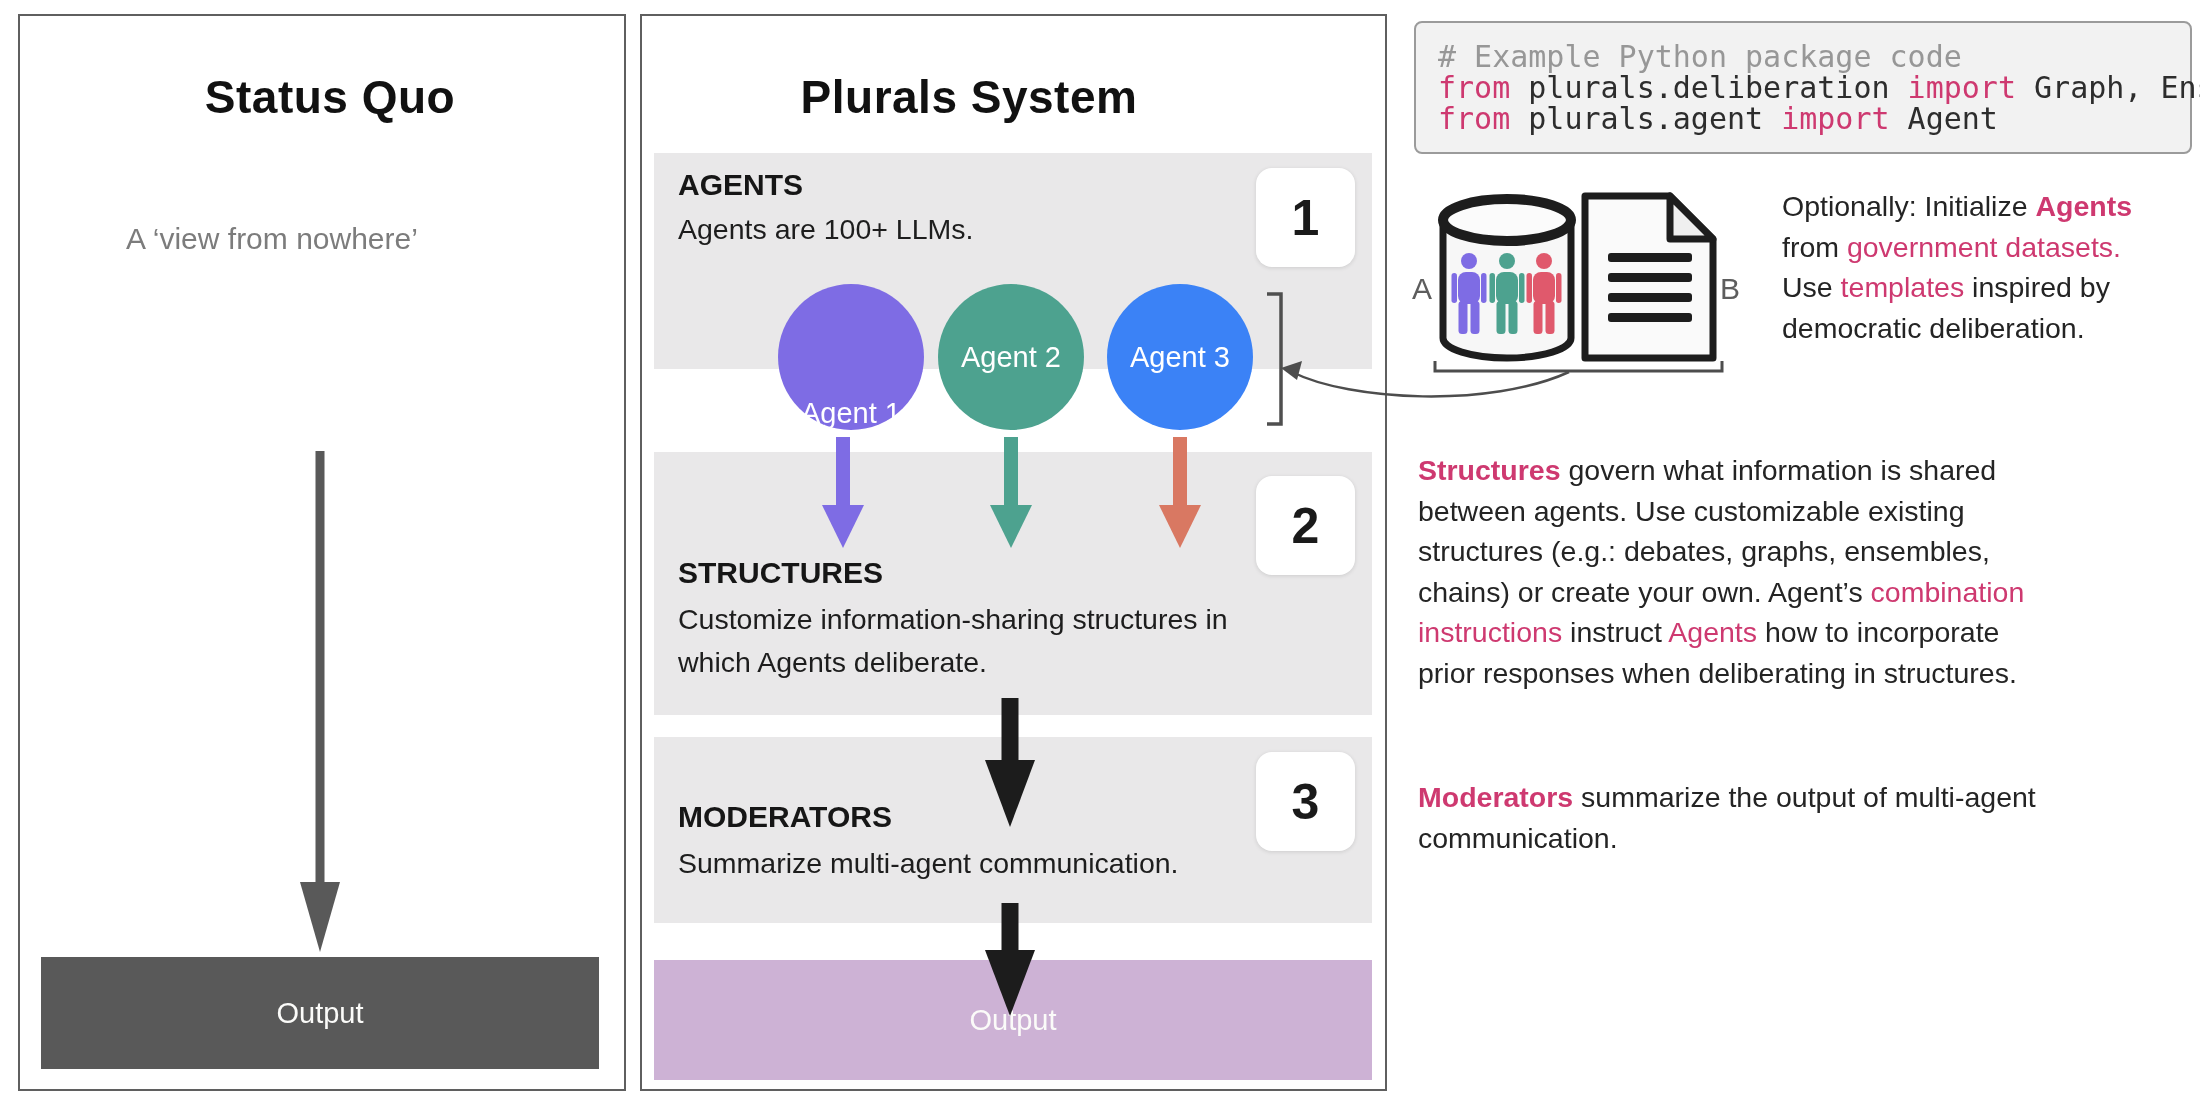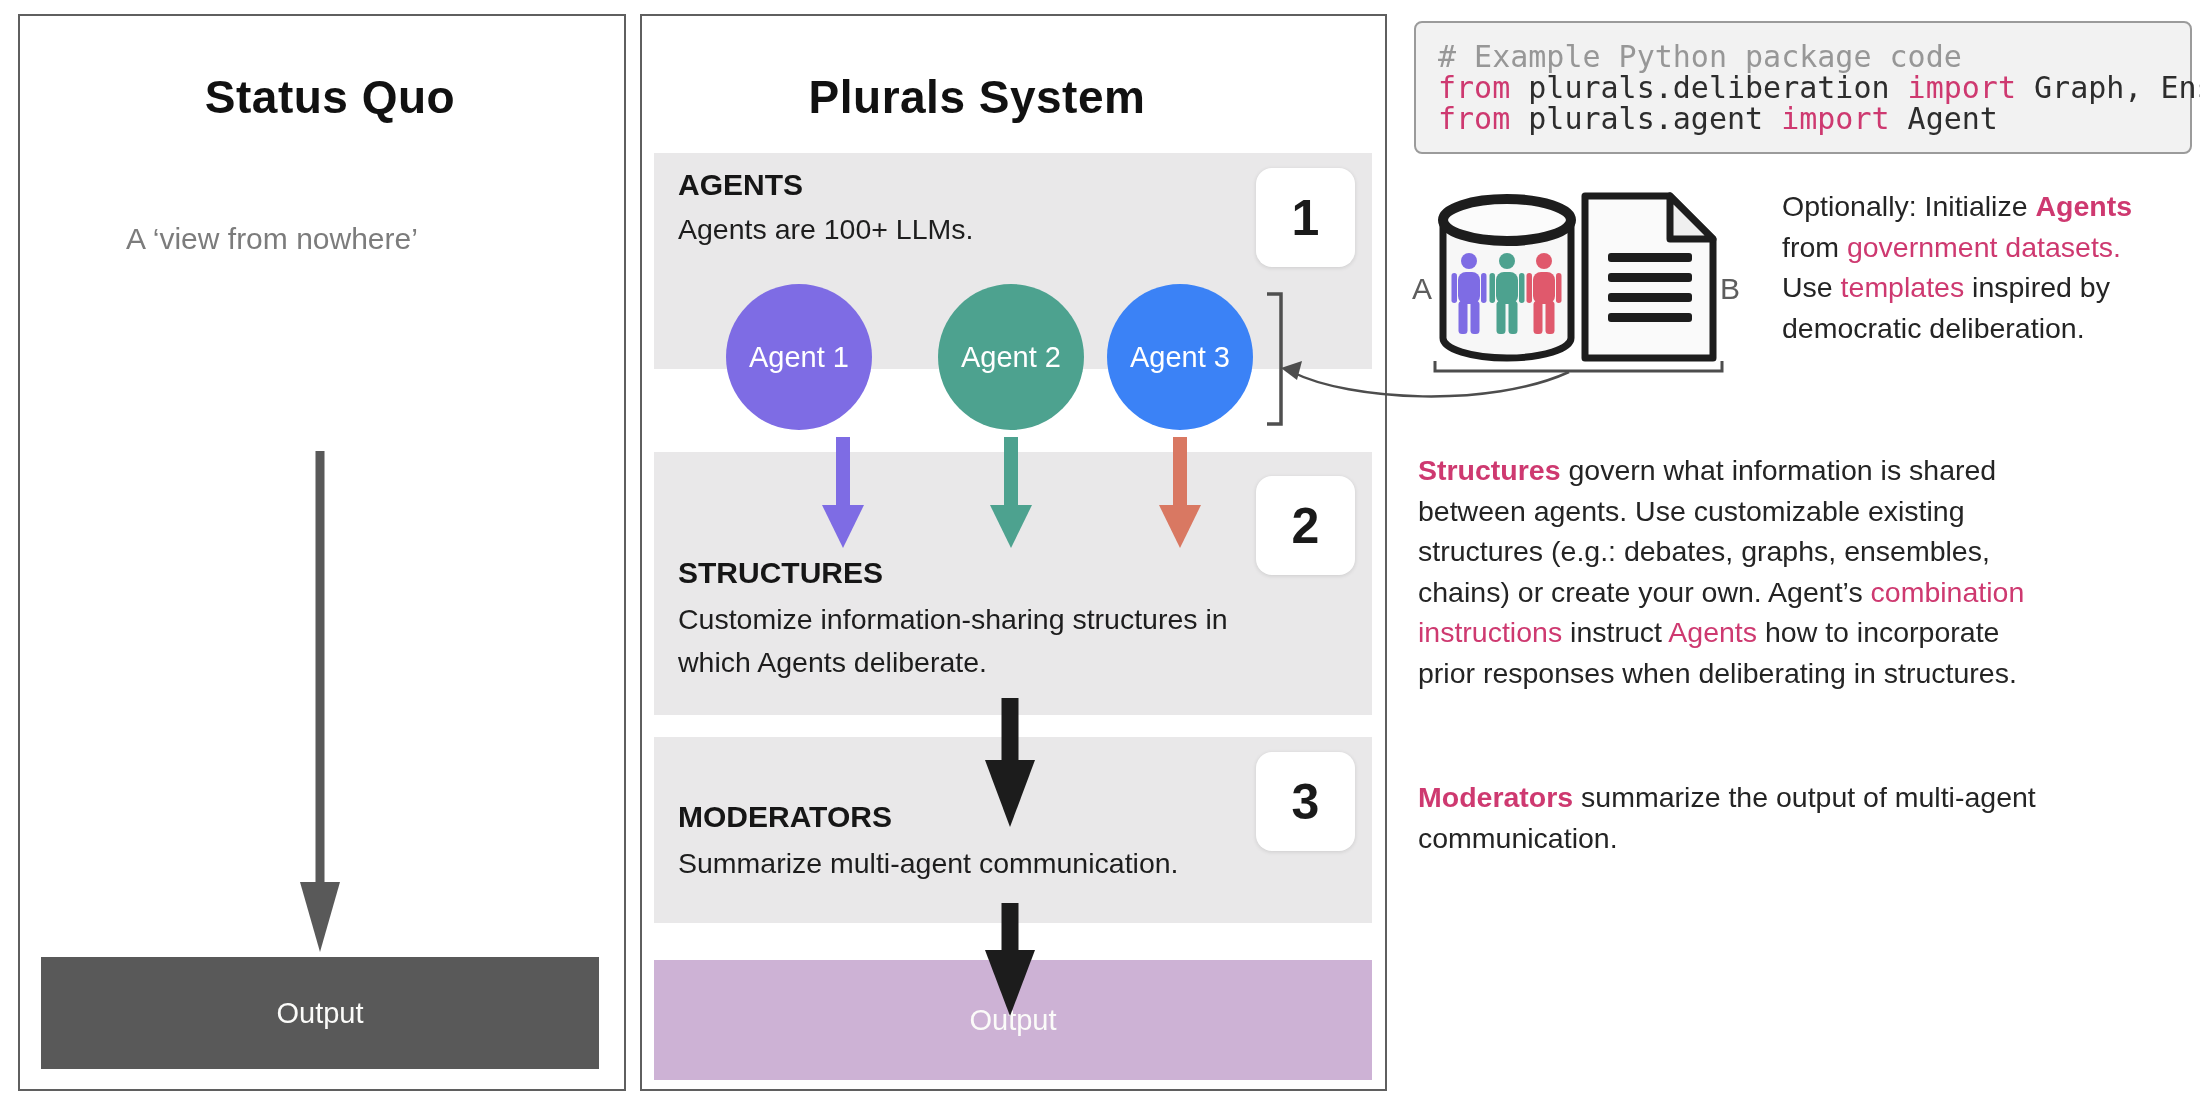--- a/index.html
+++ b/index.html
@@ -33,21 +33,21 @@
   .band-body{position:absolute;left:678px;font-size:28.5px;line-height:43px;color:#1d1d1d;}
   #head-1{top:168px;} #body-1{top:208px;width:560px;}
   #head-2{top:556px;} #body-2{top:598px;width:620px;}
   #head-3{top:800px;} #body-3{top:842px;width:620px;}
   .badge{position:absolute;left:1256px;width:99px;height:99px;background:#ffffff;border-radius:16px;
     box-shadow:0 1px 4px rgba(0,0,0,0.12);display:flex;align-items:center;justify-content:center;
     font-size:50px;font-weight:700;color:#1a1a1a;}
   #badge-1{top:168px;} #badge-2{top:476px;} #badge-3{top:752px;}
   .agent{position:absolute;top:284px;width:146px;height:146px;border-radius:50%;
     display:flex;align-items:center;justify-content:center;color:#ffffff;font-size:29px;}
-  #agent-0{left:726px;} #agent-1{left:938px;} #agent-2{left:1107px;}
+  #agent-0{left:778px;align-items:flex-end;} #agent-1{left:938px;} #agent-2{left:1107px;}
   #overlay{position:absolute;left:0;top:0;width:2200px;height:1120px;pointer-events:none;}
   #code-block{position:absolute;left:1414px;top:21px;width:778px;height:133px;box-sizing:border-box;
     background:#F2F2F2;border:2px solid #9b9b9b;border-radius:8px;padding:18px 0 0 22px;
     font-family:"DejaVu Sans Mono", monospace;font-size:30px;line-height:31px;color:#2d2d2d;white-space:pre;}
   .seg-kw{color:var(--pink);}
   .seg-comment{color:#979797;}
   .seg-plain{color:inherit;}
   .seg-pink{color:var(--pink);}
   .seg-pinkb{color:var(--pink);font-weight:700;}
   .note{position:absolute;font-size:28.5px;line-height:40.5px;color:#242424;}
@@ -64,21 +64,21 @@
 <div id="canvas">
 
   <div class="panel" id="panel-status"></div>
   <div class="panel-title abs" style="left:0;width:660px;">Status Quo</div>
   <div class="subtitle" style="left:18px;">A ‘view from nowhere’</div>
   <div class="outbar" id="output-status">
     <span>Output</span>
   </div>
 
   <div class="panel" id="panel-plurals"></div>
-  <div class="panel-title abs" style="left:640px;width:658px;margin-left:8px;">Plurals System</div>
+  <div class="panel-title abs" style="left:640px;width:658px;">Plurals System</div>
 
   <div class="band" id="band-1"></div>
   <div class="band" id="band-2"></div>
   <div class="band" id="band-3"></div>
 
   <div class="band-head" id="head-1">AGENTS</div>
   <div class="band-body" id="body-1">Agents are 100+ LLMs.</div>
   <div class="badge" id="badge-1">1</div>
 
   <div class="band-head" id="head-2">STRUCTURES</div>

